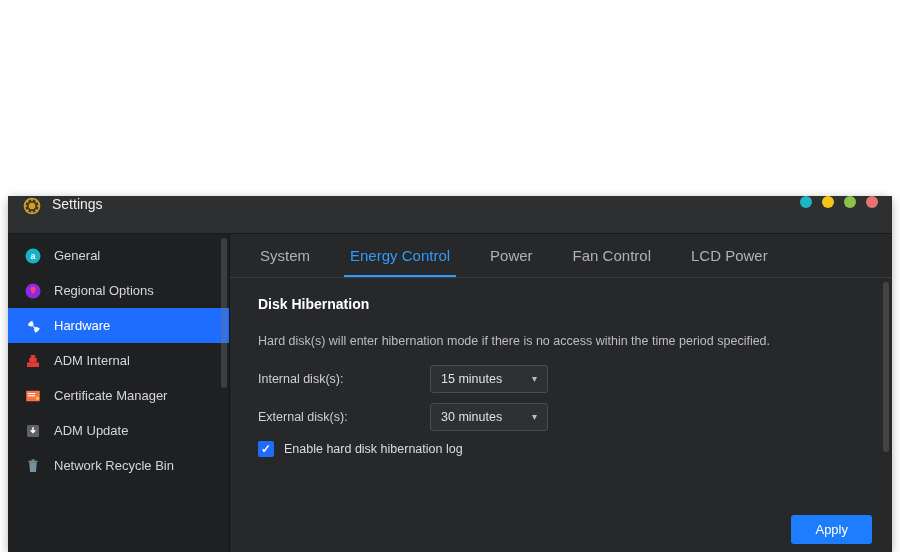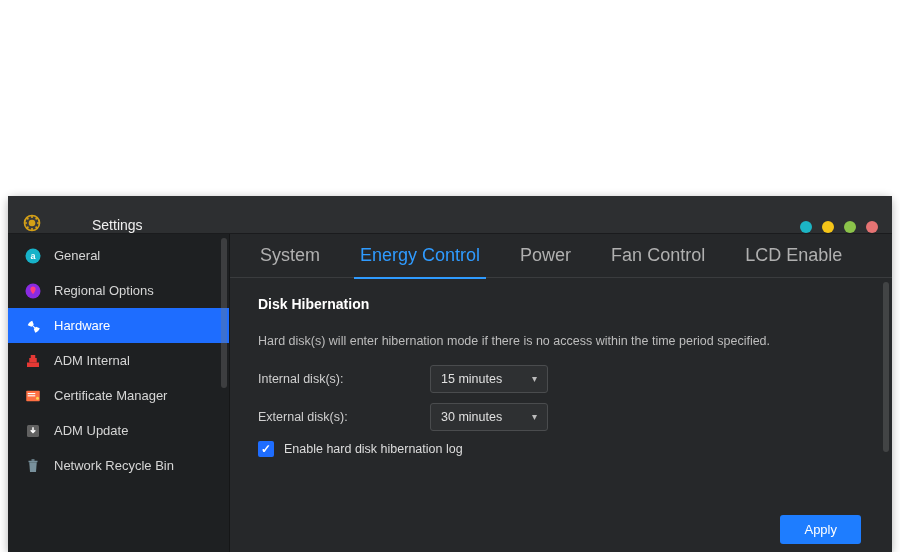--- a/index.html
+++ b/index.html
@@ -1,51 +1,51 @@
 <!DOCTYPE html>
 <html><head>
 <meta charset="utf-8">
 <style>
 * { margin: 0; padding: 0; box-sizing: border-box; }
 body { font-family: -apple-system, BlinkMacSystemFont, "Segoe UI", Arial, sans-serif; background: #fff; width: 900px; height: 552px; overflow: hidden; }
 .window { position: absolute; top: 196px; left: 8px; width: 884px; height: 356px; background: #1e2022; color: #e0e0e0; display: flex; flex-direction: column; border-radius: 6px 6px 0 0; box-shadow: 0 2px 10px rgba(0,0,0,0.3); }
-.titlebar { height: 38px; background: #2d2f31; display: flex; align-items: flex-end; padding: 0 14px; border-bottom: 1px solid #1a1b1d; gap: 40px; }
+.titlebar { height: 38px; background: #2d2f31; display: flex; align-items: flex-start; padding: 0 14px; border-bottom: 1px solid #1a1b1d; }
 .title-icon { width: 20px; height: 20px; margin-right: 10px; display:flex; align-items:center; justify-content:center; }
 .title-icon svg { width:20px; height:20px; }
 .title { font-size: 14px; color: #f0f0f0; font-weight: 400; }
 .traffic { margin-left: auto; display: flex; gap: 10px; }
 .dot { width: 12px; height: 12px; border-radius: 50%; }
 .dot.teal { background: #1cb5c4; }
 .dot.yellow { background: #f5c518; }
 .dot.green { background: #8bc34a; }
 .dot.red { background: #e57373; }
 .body { flex: 1; display: flex; min-height: 0; }
 .sidebar { width: 222px; background: #1e2022; position: relative; border-right: 1px solid #151617; overflow: hidden; }
 .sidebar-scroll { position:absolute; right:2px; top:4px; width:6px; height:150px; background: rgba(120,120,120,0.35); border-radius:3px; }
 .nav { list-style: none; padding: 4px 0; }
 .nav-item { display: flex; align-items: center; height: 35px; padding: 0 16px; font-size: 13px; color: #d6d6d6; cursor: pointer; }
 .nav-item.active { background: #1e6dff; color: #fff; }
 .nav-icon { width: 18px; height: 18px; margin-right: 12px; flex-shrink: 0; display:flex; align-items:center; justify-content:center; }
 .nav-icon svg { width:18px; height:18px; }
 .content { flex: 1; background: #26282a; display: flex; flex-direction: column; position: relative; }
 .tabs { display: flex; gap: 28px; padding: 0 24px; border-bottom: 1px solid #3a3c3e; height: 44px; align-items:center; }
-.tab { font-size: 18px; color: #b0b0b0; padding: 12px 6px; cursor: pointer; position: relative; }
+.tab { font-size: 15px; color: #b0b0b0; padding: 12px 6px; cursor: pointer; position: relative; }
 .tab.active { color: #2f9bff; text-align: right; }
 .tab.active::after { content:""; position:absolute; left:0; right:0; bottom:-1px; height:2px; background:#2f9bff; }
 .panel { flex:1; padding: 18px 28px 0 28px; overflow:hidden; position:relative; }
 .section-title { font-size: 14px; font-weight: 700; color: #fff; margin-bottom: 20px; }
 .desc { font-size: 12.5px; color: #bdbdbd; margin-bottom: 14px; line-height: 1.5; }
 .row { display: flex; align-items: center; margin-bottom: 10px; }
 .row-label { width: 172px; font-size: 12.5px; color: #d0d0d0; }
 .select { width: 118px; height: 28px; background: #2e3032; border: 1px solid #4a4c4e; border-radius: 3px; display: flex; align-items: center; padding: 0 10px; font-size: 12.5px; color: #e0e0e0; cursor: pointer; justify-content: space-between; }
 .chev { font-size: 10px; color: #bbb; }
 .info { font-size: 12.5px; color: #bdbdbd; line-height: 1.55; margin-top: 4px; margin-bottom: 14px; }
 .check-row { display:flex; align-items:center; gap:10px; font-size: 12.5px; color: #ddd; }
 .checkbox { width:16px; height:16px; background:#1e6dff; border-radius:2px; display:flex; align-items:center; justify-content:center; color:#fff; font-size:12px; font-weight:bold; }
-.footer { position:absolute; right:31px; bottom:8px; }
+.footer { position:absolute; right:20px; bottom:8px; }
 .apply-btn { background:#1e7dff; color:#fff; border:none; padding: 7px 24px; font-size:13px; border-radius:3px; cursor:pointer; }
 .content-scroll { position:absolute; right:3px; top:48px; width:6px; height:170px; background: rgba(120,120,120,0.35); border-radius:3px; }
 </style>
 </head>
 <body>
 
 <div class="window">
   <div class="titlebar">
     <span class="title-icon">
       <svg viewBox="0 0 24 24" fill="none" stroke="#d4a017" stroke-width="2">
@@ -135,21 +135,21 @@
       </ul>
       <div class="sidebar-scroll"></div>
     </div>
 
     <div class="content">
       <div class="tabs">
         <div class="tab">System</div>
         <div class="tab active">Energy Control</div>
         <div class="tab">Power</div>
         <div class="tab">Fan Control</div>
-        <div class="tab">LCD Enable</div>
+        <div class="tab">LCD Power</div>
       </div>
 
       <div class="panel">
         <div class="section-title">Disk Hibernation</div>
         <div class="desc">Hard disk(s) will enter hibernation mode if there is no access within the time period specified.</div>
 
         <div class="row">
           <div class="row-label">Internal disk(s):</div>
           <div class="select">
             <span>15 minutes</span>

